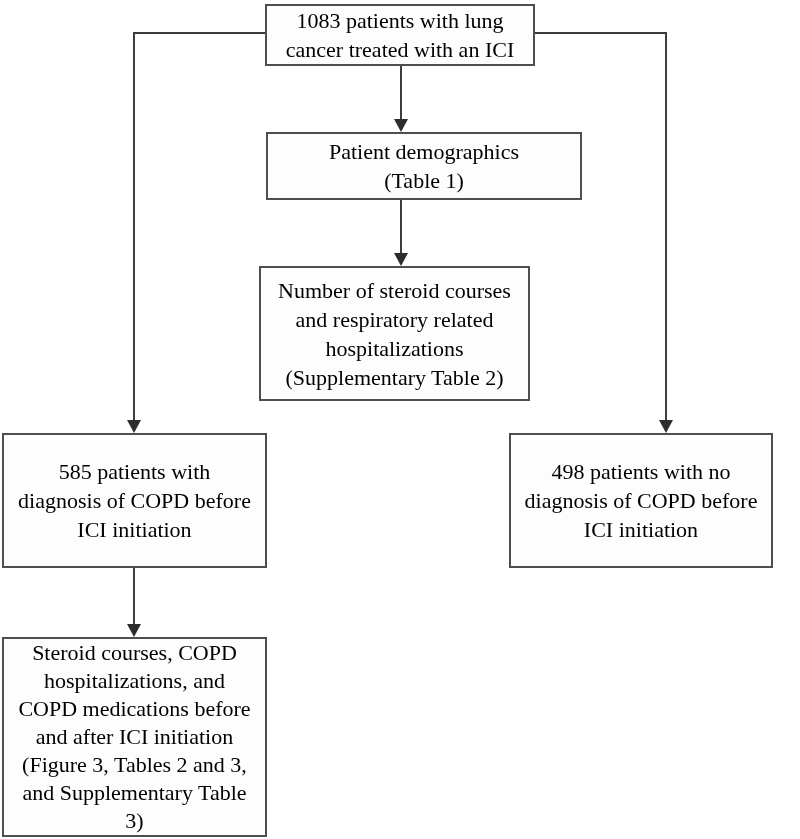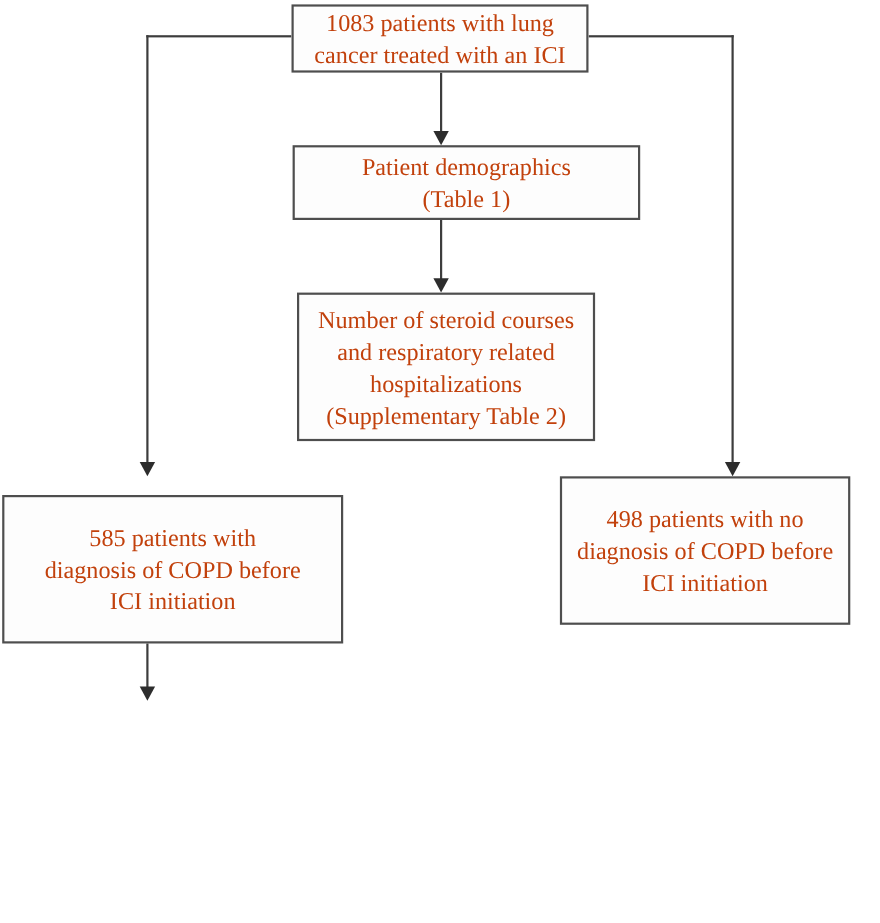--- a/index.html
+++ b/index.html
@@ -22,21 +22,21 @@
     background: #fdfdfd;
     display: flex;
     align-items: center;
     justify-content: center;
     text-align: center;
   }
   .box-text {
     white-space: pre-line;
     font-size: 22px;
     line-height: 29px;
-    color: #c2410c;
+    color: #000000;
     padding: 0 6px;
   }
   .box-text.tight {
     line-height: 28px;
   }
   .line {
     position: absolute;
     background: #3d3d3d;
   }
   .arrowhead {
@@ -73,33 +73,42 @@
   <div class="box" style="left:265px; top:4px; width:270px; height:62px;">
     <div class="box-text">1083 patients with lung
 cancer treated with an ICI</div>
   </div>
 
   <div class="box" style="left:266px; top:132px; width:316px; height:68px;">
     <div class="box-text">Patient demographics
 (Table 1)</div>
   </div>
 
-  <div class="box" style="left:270px; top:266px; width:271px; height:135px;">
+  <div class="box" style="left:259px; top:266px; width:271px; height:135px;">
     <div class="box-text">Number of steroid courses
 and respiratory related
 hospitalizations
 (Supplementary Table 2)</div>
   </div>
 
-  <div class="box" style="left:2px; top:450px; width:310px; height:135px;">
+  <div class="box" style="left:2px; top:433px; width:265px; height:135px;">
     <div class="box-text">585 patients with
 diagnosis of COPD before
 ICI initiation</div>
   </div>
 
   <div class="box" style="left:509px; top:433px; width:264px; height:135px;">
     <div class="box-text">498 patients with no
 diagnosis of COPD before
 ICI initiation</div>
   </div>
 
+  <div class="box" style="left:2px; top:637px; width:265px; height:200px;">
+    <div class="box-text tight">Steroid courses, COPD
+hospitalizations, and
+COPD medications before
+and after ICI initiation
+(Figure 3, Tables 2 and 3,
+and Supplementary Table
+3)</div>
+  </div>
 
 </div>
 
 </body></html>

